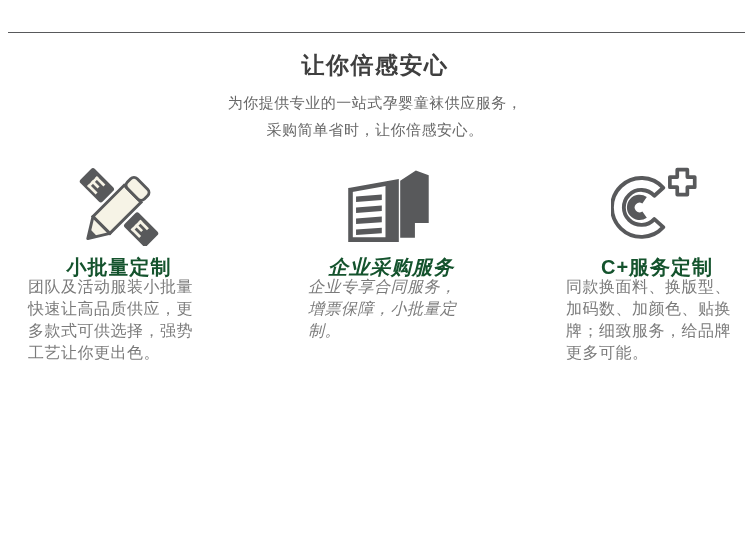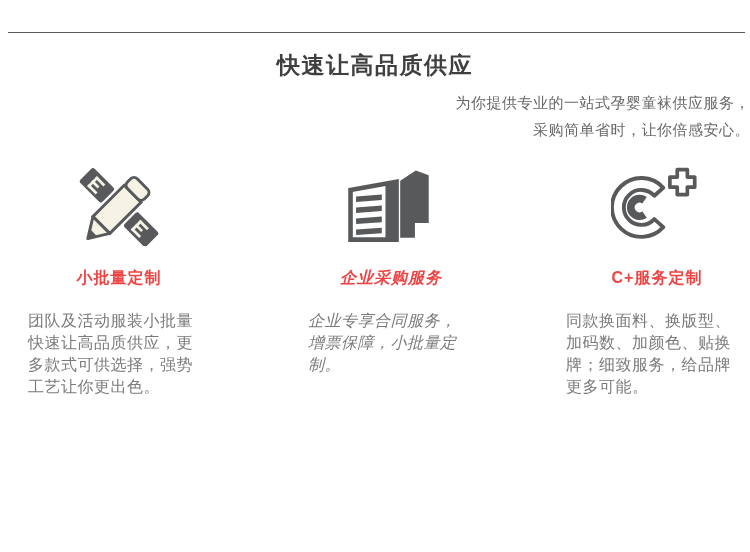--- a/index.html
+++ b/index.html
@@ -16,51 +16,51 @@
   }
 
   .section-title {
     position: absolute; top: 50px; left: 0; width: 100%;
     text-align: center; font-size: 23px; font-weight: bold;
     color: #3f3f3f; letter-spacing: 1.5px;
   }
 
   .section-subtitle {
     position: absolute; top: 89px; left: 0; width: 100%;
-    text-align: right; font-size: 15px; line-height: 27px;
+    text-align: center; font-size: 15px; line-height: 27px;
     color: #686868; letter-spacing: 0.5px; white-space: pre-line;
   }
 
   .feature { position: absolute; top: 168px; }
   .feature-1 { left: 28px;  width: 182px; }
   .feature-2 { left: 308px; width: 166px; font-style: italic; }
   .feature-3 { left: 566px; width: 182px; }
 
   .icon-box {
     height: 80px; display: flex; align-items: center; justify-content: center;
   }
 
   .feature-title {
-    margin-top: 20px; height: 22px; text-align: center;
-    font-size: 16px; font-weight: bold; color: #ef4444; letter-spacing: 1px;
+    margin-top: 6px; height: 22px; text-align: center;
+    font-size: 20px; font-weight: bold; color: #14532d; letter-spacing: 1px;
   }
 
   .feature-desc {
-    margin-top: 20px; font-size: 16px; line-height: 22px;
+    font-size: 16px; line-height: 22px;
     color: #7b7b7b; letter-spacing: 0.5px; white-space: pre-line;
   }
 </style>
 </head>
 <body>
 
 <div class="page">
 
   <div class="top-divider"></div>
 
-  <div class="section-title">快速让高品质供应</div>
+  <div class="section-title">让你倍感安心</div>
 
   <div class="section-subtitle">为你提供专业的一站式孕婴童袜供应服务，
 采购简单省时，让你倍感安心。</div>
 
   <div class="feature feature-1">
     <div class="icon-box">
       <span>
         <svg width="92" height="80" viewBox="0 0 100 87">
 
           <g transform="rotate(45 50 45)">

